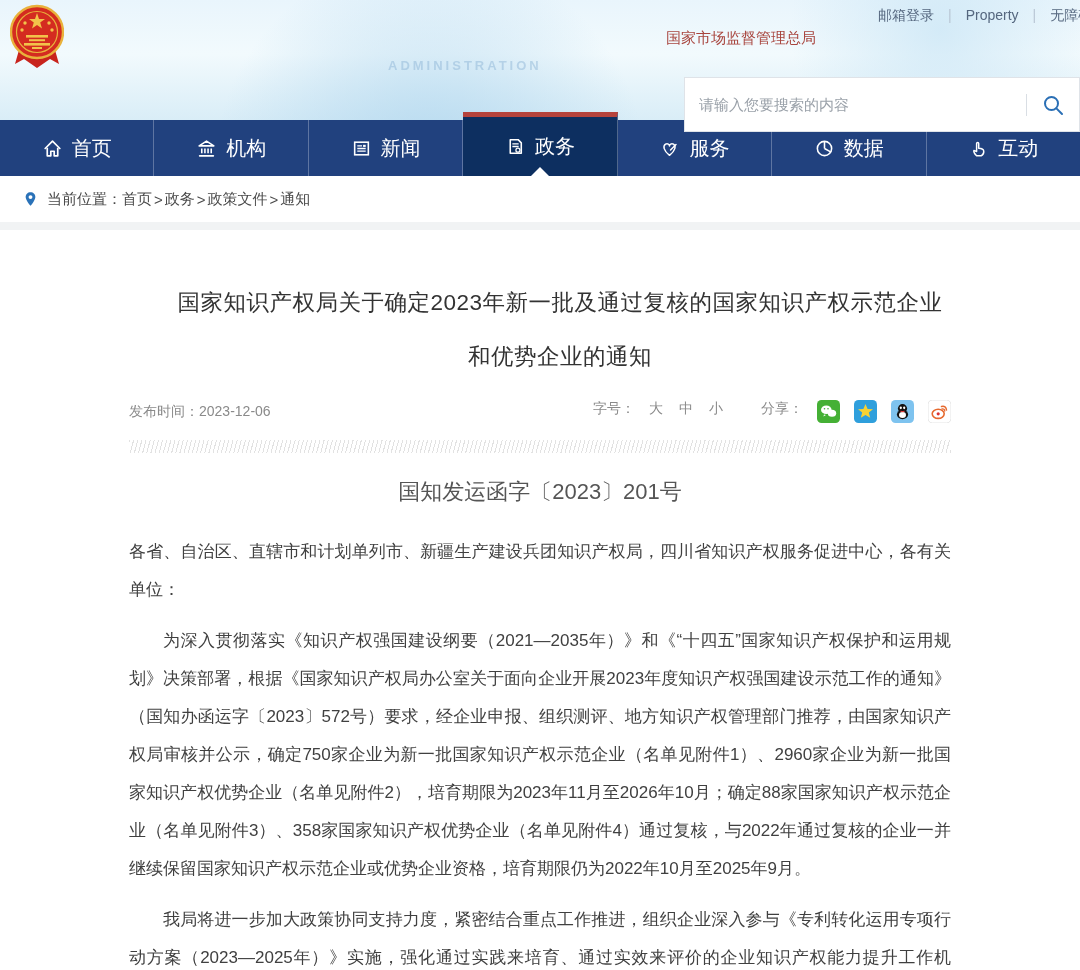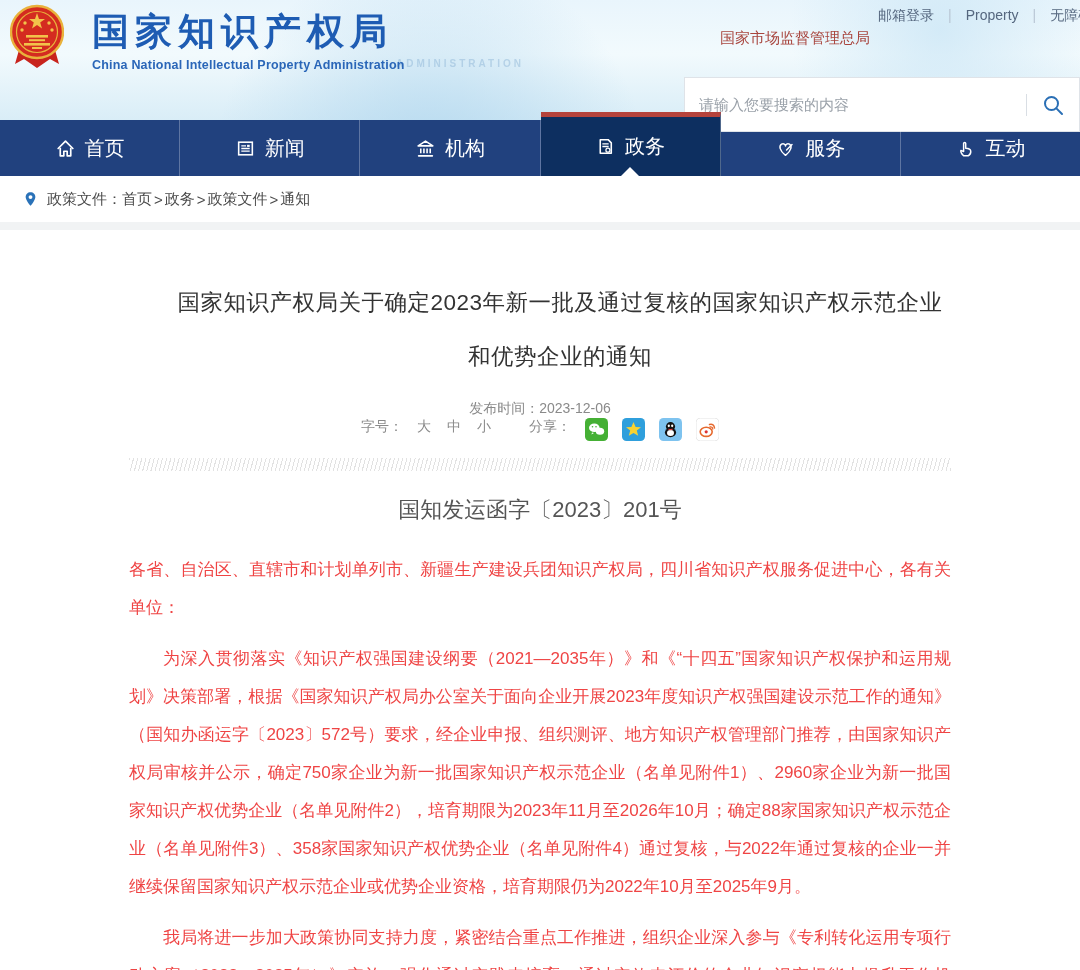--- a/index.html
+++ b/index.html
@@ -6,33 +6,33 @@
   html,body { width:1080px; height:970px; overflow:hidden; background:#fff;
     font-family:"Liberation Sans","DejaVu Sans",sans-serif; }
 
   
   .site-header{ position:relative; height:120px;
     background:
       radial-gradient(circle 300px at 430px 170px, rgba(176,214,238,.85), rgba(176,214,238,0) 72%),
       radial-gradient(circle 200px at 940px 30px, rgba(205,231,246,.8), rgba(205,231,246,0) 75%),
       linear-gradient(180deg,#e9f5fc 0%,#f2fafd 45%,#d9edf7 100%);
   }
-  .watermark{ position:absolute; left:396px; top:58px; font-size:10px; font-weight:bold;
+  .watermark{ position:absolute; left:388px; top:58px; font-size:13px; font-weight:bold;
     letter-spacing:3px; color:rgba(120,165,205,.38); }
   .logo-wrap{ position:absolute; left:10px; top:4px; display:flex; align-items:flex-start; }
   .emblem{ width:54px; height:66px; }
   .logo-text{ margin-left:28px; padding-top:6px; }
   .site-name{ font-size:37px; font-weight:bold; color:#1e5cb3; letter-spacing:6px; line-height:44px;}
   .site-name-en{ font-size:12.5px; font-weight:bold; color:#2a66b8; margin-top:4px; letter-spacing:.2px;}
 
   .utility-row{ position:absolute; left:878px; top:7px; width:202px; overflow:hidden;
     white-space:nowrap; font-size:14px; color:#55677f; }
   .utility-row a{ color:#55677f; text-decoration:none; cursor:pointer; }
   .u-sep{ color:#b9c6d4; margin:0 14px; }
-  .red-links{ position:absolute; left:720px; top:27px; font-size:15px; line-height:22px; }
+  .red-links{ position:absolute; left:666px; top:27px; font-size:15px; line-height:22px; }
   .red-links a{ display:block; color:#a8453e; text-decoration:none; cursor:pointer; }
 
   .search-box{ position:absolute; left:684px; top:77px; width:396px; height:55px; background:#fff;
     border:1px solid #dfe3e8; display:flex; align-items:center; }
   .search-input{ flex:1; border:none; outline:none; font-size:15px; color:#333; padding:0 14px;
     font-family:inherit; background:transparent; }
   .search-input::placeholder{ color:#9aa1a9; }
   .search-divider{ width:1px; height:22px; background:#d9dee4; }
   .search-btn{ width:52px; height:100%; border:none; background:transparent; cursor:pointer;
     display:flex; align-items:center; justify-content:center; }
@@ -56,31 +56,31 @@
     font-size:15px; color:#4a4a4a; }
   .breadcrumb-bar .pin{ margin-right:8px; display:flex; }
   .crumb{ color:#4a4a4a; text-decoration:none; cursor:pointer; }
   .crumb-sep{ margin:0 2px; color:#4a4a4a; }
   .gray-strip{ height:8px; background:#f1f3f4; }
 
   
   .article{ width:822px; margin:0 auto; }
   .article-title{ margin-top:46px; font-size:22.5px; font-weight:500; color:#333;
     text-align:center; line-height:54px; letter-spacing:.5px;margin-left:40px; }
-  .meta-row{ margin-top:16px; display:flex; align-items:center; font-size:14px; color:#8a8a8a;flex-direction:column; }
+  .meta-row{ margin-top:16px; display:flex; align-items:center; font-size:14px; color:#8a8a8a; }
   .meta-left{ flex:1; }
   .meta-right{ display:flex; align-items:flex-start; gap:14px; }
   .fontsize-opt{ cursor:pointer; color:#8a8a8a; margin-right:2px; }
   .share-icons{ display:flex; align-items:center; gap:14px; }
   .share-icons a{ display:flex; cursor:pointer; }
   .hatch-divider{ margin-top:17px; height:13px;
     background:repeating-linear-gradient(105deg,#e2e2e2 0px,#e2e2e2 1px,#ffffff 1px,#ffffff 4px); }
   .doc-number{ margin-top:24px; text-align:center; font-size:22px; color:#555; }
   .body-text{ margin-top:26px; }
-  .body-text p{ font-size:17px; color:#ef4444; line-height:38px; text-align:justify; }
+  .body-text p{ font-size:17px; color:#404040; line-height:38px; text-align:justify; }
   .body-text p.indent{ text-indent:2em; margin-top:13px; }
 </style>
 </head>
 <body>
 
 <header class="site-header">
   <span class="watermark">ADMINISTRATION</span>
 
   <div class="logo-wrap">
     <svg class="emblem" viewBox="0 0 54 66">
@@ -90,24 +90,20 @@
       <polygon points="27,9 29,15 35,15 30.2,18.6 32,24.4 27,20.9 22,24.4 23.8,18.6 19,15 25,15" fill="#f2c24a"></polygon>
       <circle cx="15" cy="19" r="1.7" fill="#f2c24a"></circle>
       <circle cx="39" cy="19" r="1.7" fill="#f2c24a"></circle>
       <circle cx="12" cy="26" r="1.7" fill="#f2c24a"></circle>
       <circle cx="42" cy="26" r="1.7" fill="#f2c24a"></circle>
       <rect x="16" y="31" width="22" height="2.6" fill="#f2c24a"></rect>
       <rect x="19" y="35.2" width="16" height="2" fill="#f2c24a"></rect>
       <rect x="14" y="39" width="26" height="2.6" fill="#f2c24a"></rect>
       <rect x="22" y="43" width="10" height="2" fill="#f2c24a"></rect>
     </svg>
-    <div class="logo-text">
-      <div class="site-name">国家知识产权局</div>
-      <div class="site-name-en">China National Intellectual Property Administration</div>
-    </div>
   </div>
 
   <div class="utility-row">
     <a>邮箱登录</a><span class="u-sep">|</span><a>Property</a><span class="u-sep">|</span><a>无障碍</a>
   </div>
 
   <div class="red-links">
     <a>国家市场监督管理总局</a>
   </div>
 
@@ -126,65 +122,72 @@
 <nav class="main-nav">
   <a class="nav-item">
     <svg width="21" height="21" viewBox="0 0 20 20">
       <path d="M3 10 L10 3 L17 10" fill="none" stroke="#fff" stroke-width="1.6" stroke-linecap="round" stroke-linejoin="round"></path>
       <path d="M5 9.4 V17 H8.4 V12.6 H11.6 V17 H15 V9.4" fill="none" stroke="#fff" stroke-width="1.6" stroke-linejoin="round"></path>
     </svg>
     <span>首页</span>
   </a>
   <a class="nav-item">
     <svg width="21" height="21" viewBox="0 0 20 20">
+      <path d="M3 7.5 L10 3 L17 7.5 Z" fill="none" stroke="#fff" stroke-width="1.5" stroke-linejoin="round"></path>
+      <path d="M5.5 10 V14.5 M8.5 10 V14.5 M11.5 10 V14.5 M14.5 10 V14.5" stroke="#fff" stroke-width="1.5"></path>
+      <path d="M3.5 17 H16.5" stroke="#fff" stroke-width="1.6" stroke-linecap="round"></path>
+    </svg>
+    <span>机构</span>
+  </a>
+  <a class="nav-item">
+    <svg width="21" height="21" viewBox="0 0 20 20">
       <rect x="3.5" y="4" width="13" height="12" fill="none" stroke="#fff" stroke-width="1.5"></rect>
       <path d="M6 7.5 H10.5 M6 10 H14 M6 12.5 H14" stroke="#fff" stroke-width="1.3"></path>
       <rect x="11.5" y="6.5" width="2.5" height="2" fill="#fff"></rect>
     </svg>
     <span>新闻</span>
   </a>
-  <a class="nav-item">
-    <svg width="21" height="21" viewBox="0 0 20 20">
-      <path d="M3 7.5 L10 3 L17 7.5 Z" fill="none" stroke="#fff" stroke-width="1.5" stroke-linejoin="round"></path>
-      <path d="M5.5 10 V14.5 M8.5 10 V14.5 M11.5 10 V14.5 M14.5 10 V14.5" stroke="#fff" stroke-width="1.5"></path>
-      <path d="M3.5 17 H16.5" stroke="#fff" stroke-width="1.6" stroke-linecap="round"></path>
-    </svg>
-    <span>机构</span>
-  </a>
   <a class="nav-item active">
     <svg width="21" height="21" viewBox="0 0 20 20">
       <path d="M5 3.5 H12.5 L15.5 6.5 V16.5 H5 Z" fill="none" stroke="#fff" stroke-width="1.5" stroke-linejoin="round"></path>
       <path d="M7 7.5 H13 M7 10 H13" stroke="#fff" stroke-width="1.2"></path>
       <circle cx="12.3" cy="13.5" r="1.9" fill="none" stroke="#fff" stroke-width="1.2"></circle>
     </svg>
     <span>政务</span>
   </a>
   <a class="nav-item">
     <svg width="21" height="21" viewBox="0 0 20 20">
       <path d="M10 16.5 C4.2 12 3.6 7.6 6.2 5.9 C8.2 4.6 10 6.3 10 7.6 C10 6.3 11.8 4.6 13.8 5.9 C16.4 7.6 15.8 12 10 16.5 Z" fill="none" stroke="#fff" stroke-width="1.4" stroke-linejoin="round"></path>
       <path d="M11 11.5 L16.2 6.2" stroke="#fff" stroke-width="1.4" stroke-linecap="round"></path>
     </svg>
     <span>服务</span>
+  </a>
+  <a class="nav-item">
+    <svg width="21" height="21" viewBox="0 0 20 20">
+      <circle cx="10" cy="10" r="6.8" fill="none" stroke="#fff" stroke-width="1.5"></circle>
+      <path d="M10 10 V3.2 M10 10 L15.8 13.2" stroke="#fff" stroke-width="1.5"></path>
+    </svg>
+    <span>数据</span>
   </a>
   <a class="nav-item">
     <svg width="21" height="21" viewBox="0 0 20 20">
       <path d="M8.2 17 C6 14.8 5.2 13.2 5.6 11.8 L8.2 12.8 V5.3 C8.2 3.9 10.2 3.9 10.2 5.3 V9.8 C12.8 10 14.8 10.8 15 12.4 C15.2 14.2 14 16.3 12.6 17 Z" fill="none" stroke="#fff" stroke-width="1.4" stroke-linejoin="round"></path>
     </svg>
     <span>互动</span>
   </a>
 </nav>
 
 <div class="breadcrumb-bar">
   <span class="pin">
     <svg width="17" height="19" viewBox="0 0 20 20">
       <path d="M10 1.5 C6.6 1.5 4.3 4 4.3 7.1 C4.3 11 10 17.5 10 17.5 C10 17.5 15.7 11 15.7 7.1 C15.7 4 13.4 1.5 10 1.5 Z" fill="#2a72b8"></path>
       <circle cx="10" cy="7.2" r="2.3" fill="#fff"></circle>
     </svg>
   </span>
-  <span>政策文件：</span>
+  <span>当前位置：</span>
   <a class="crumb">首页</a>
   <span class="crumb-sep">&gt;</span>
   <a class="crumb">政务</a>
   <span class="crumb-sep">&gt;</span>
   <a class="crumb">政策文件</a>
   <span class="crumb-sep">&gt;</span>
   <a class="crumb">通知</a>
 </div>
 <div class="gray-strip"></div>
 

